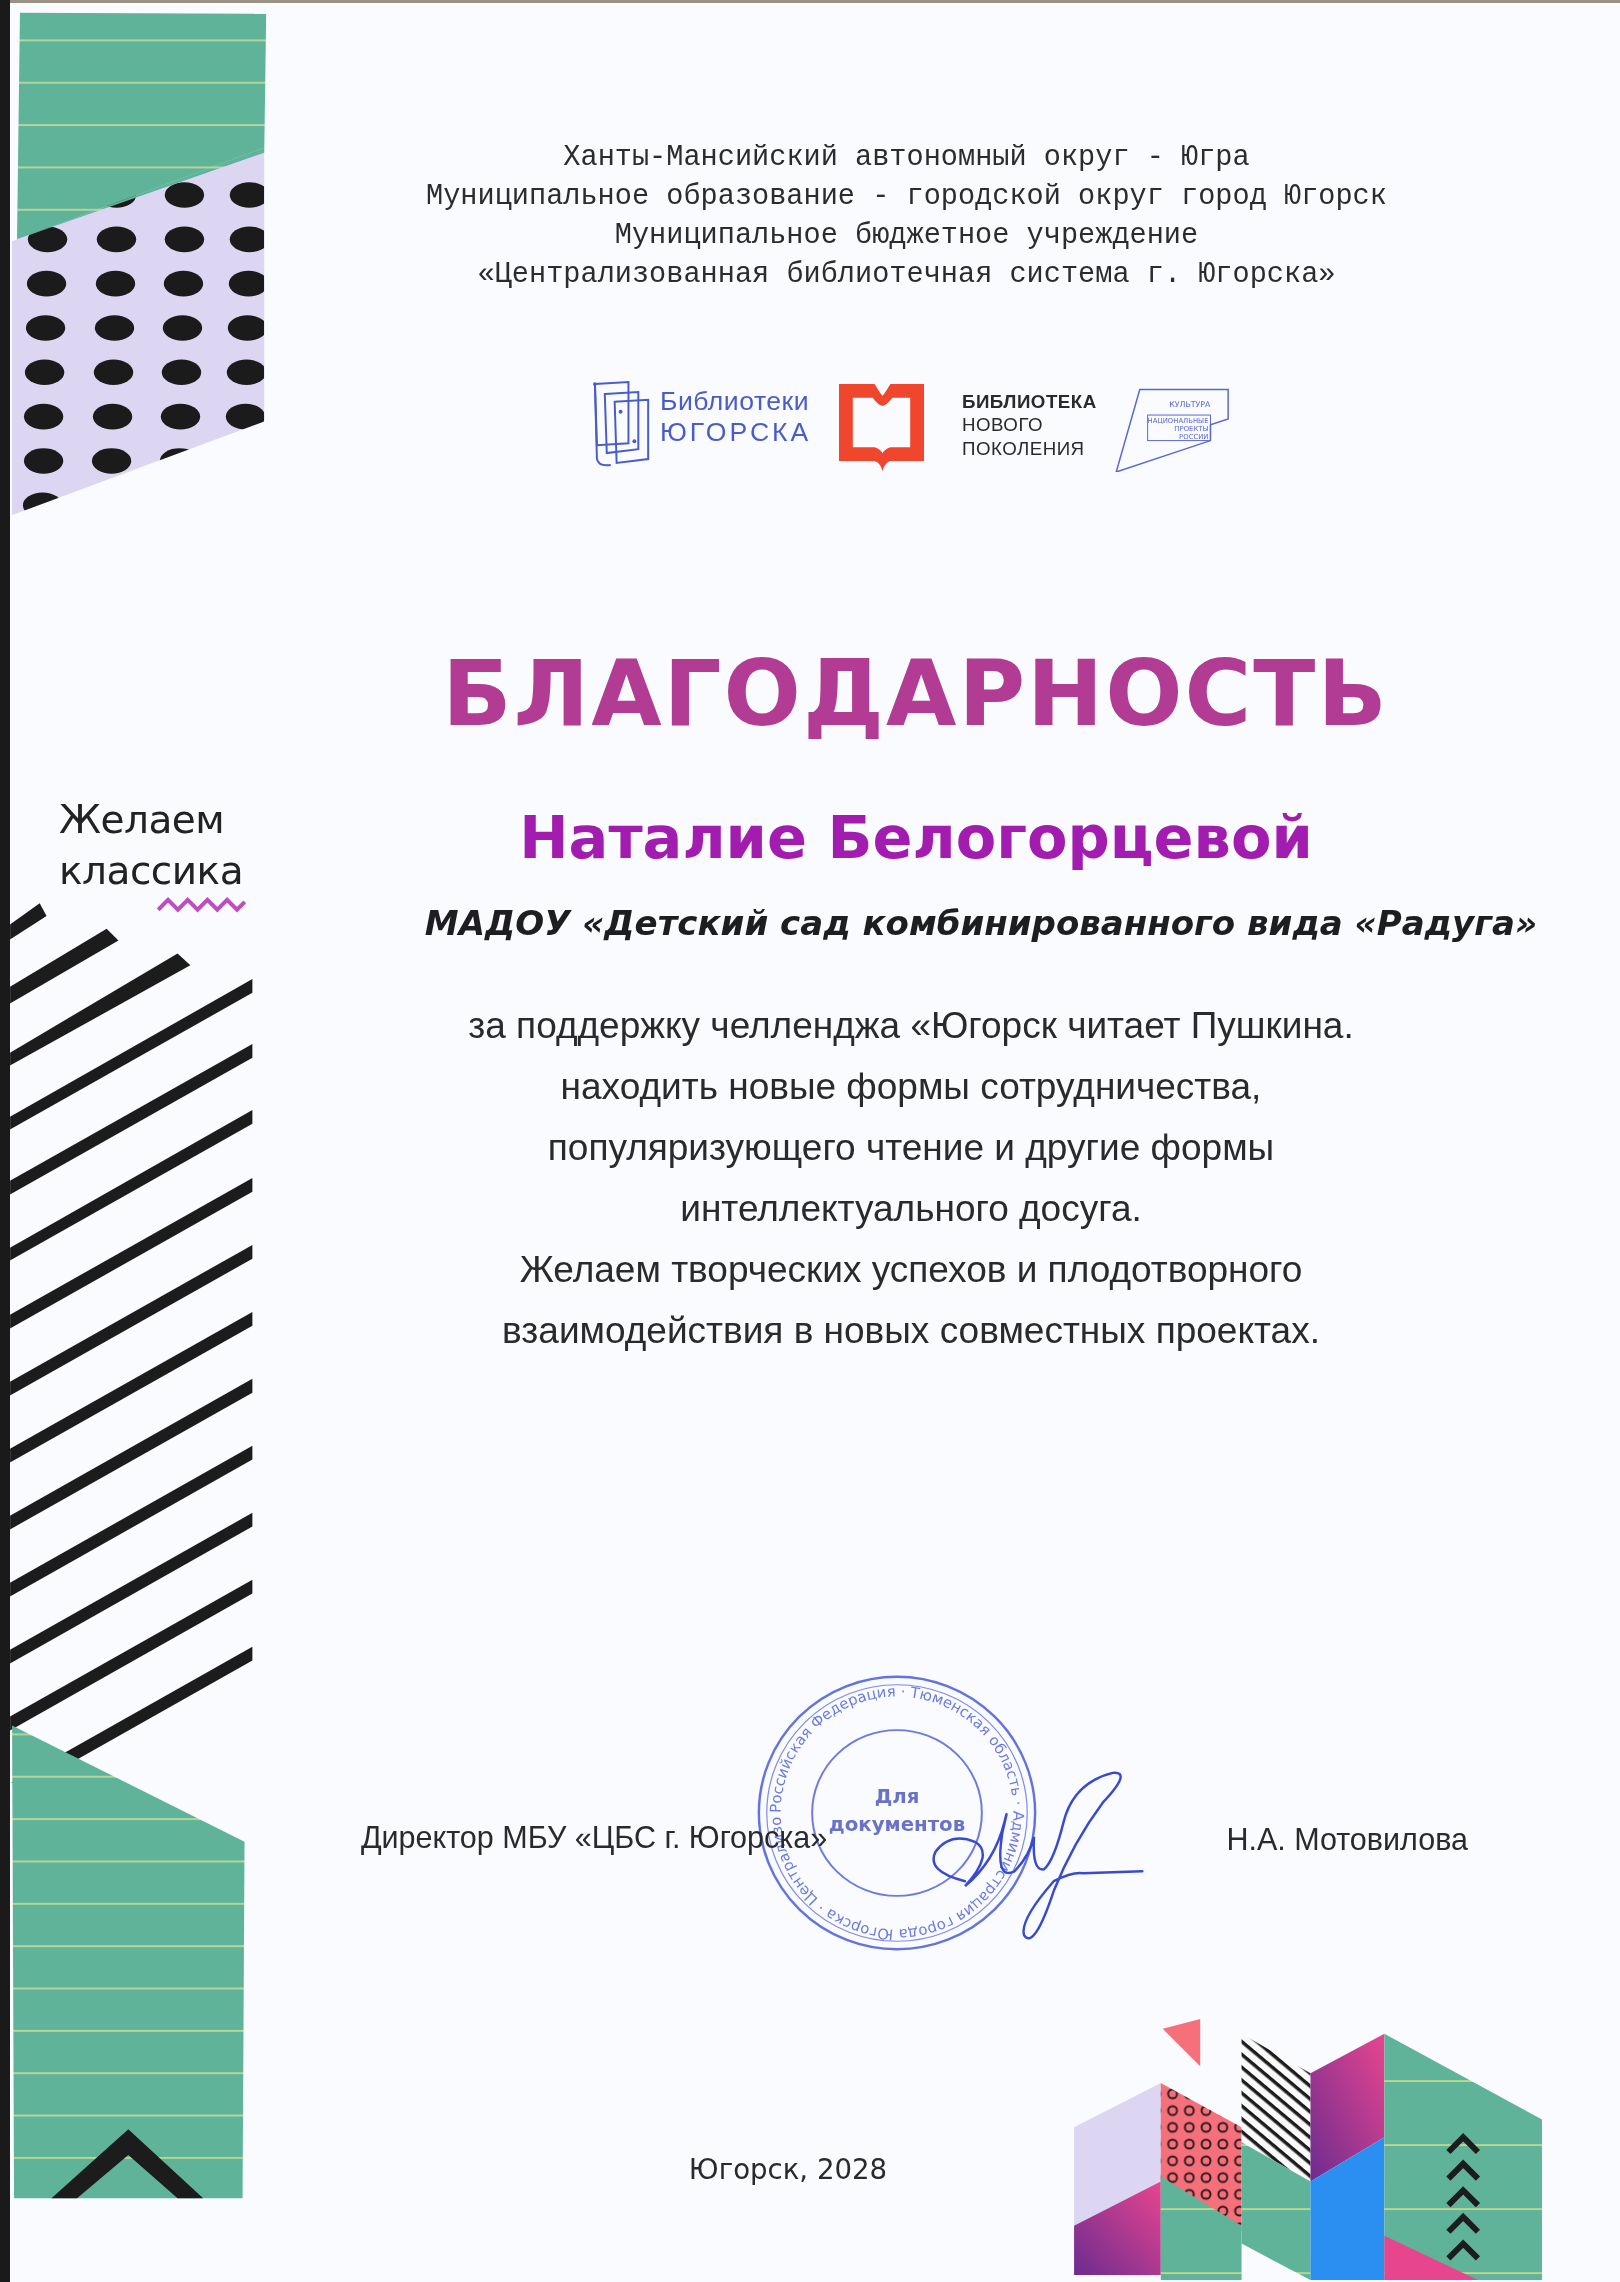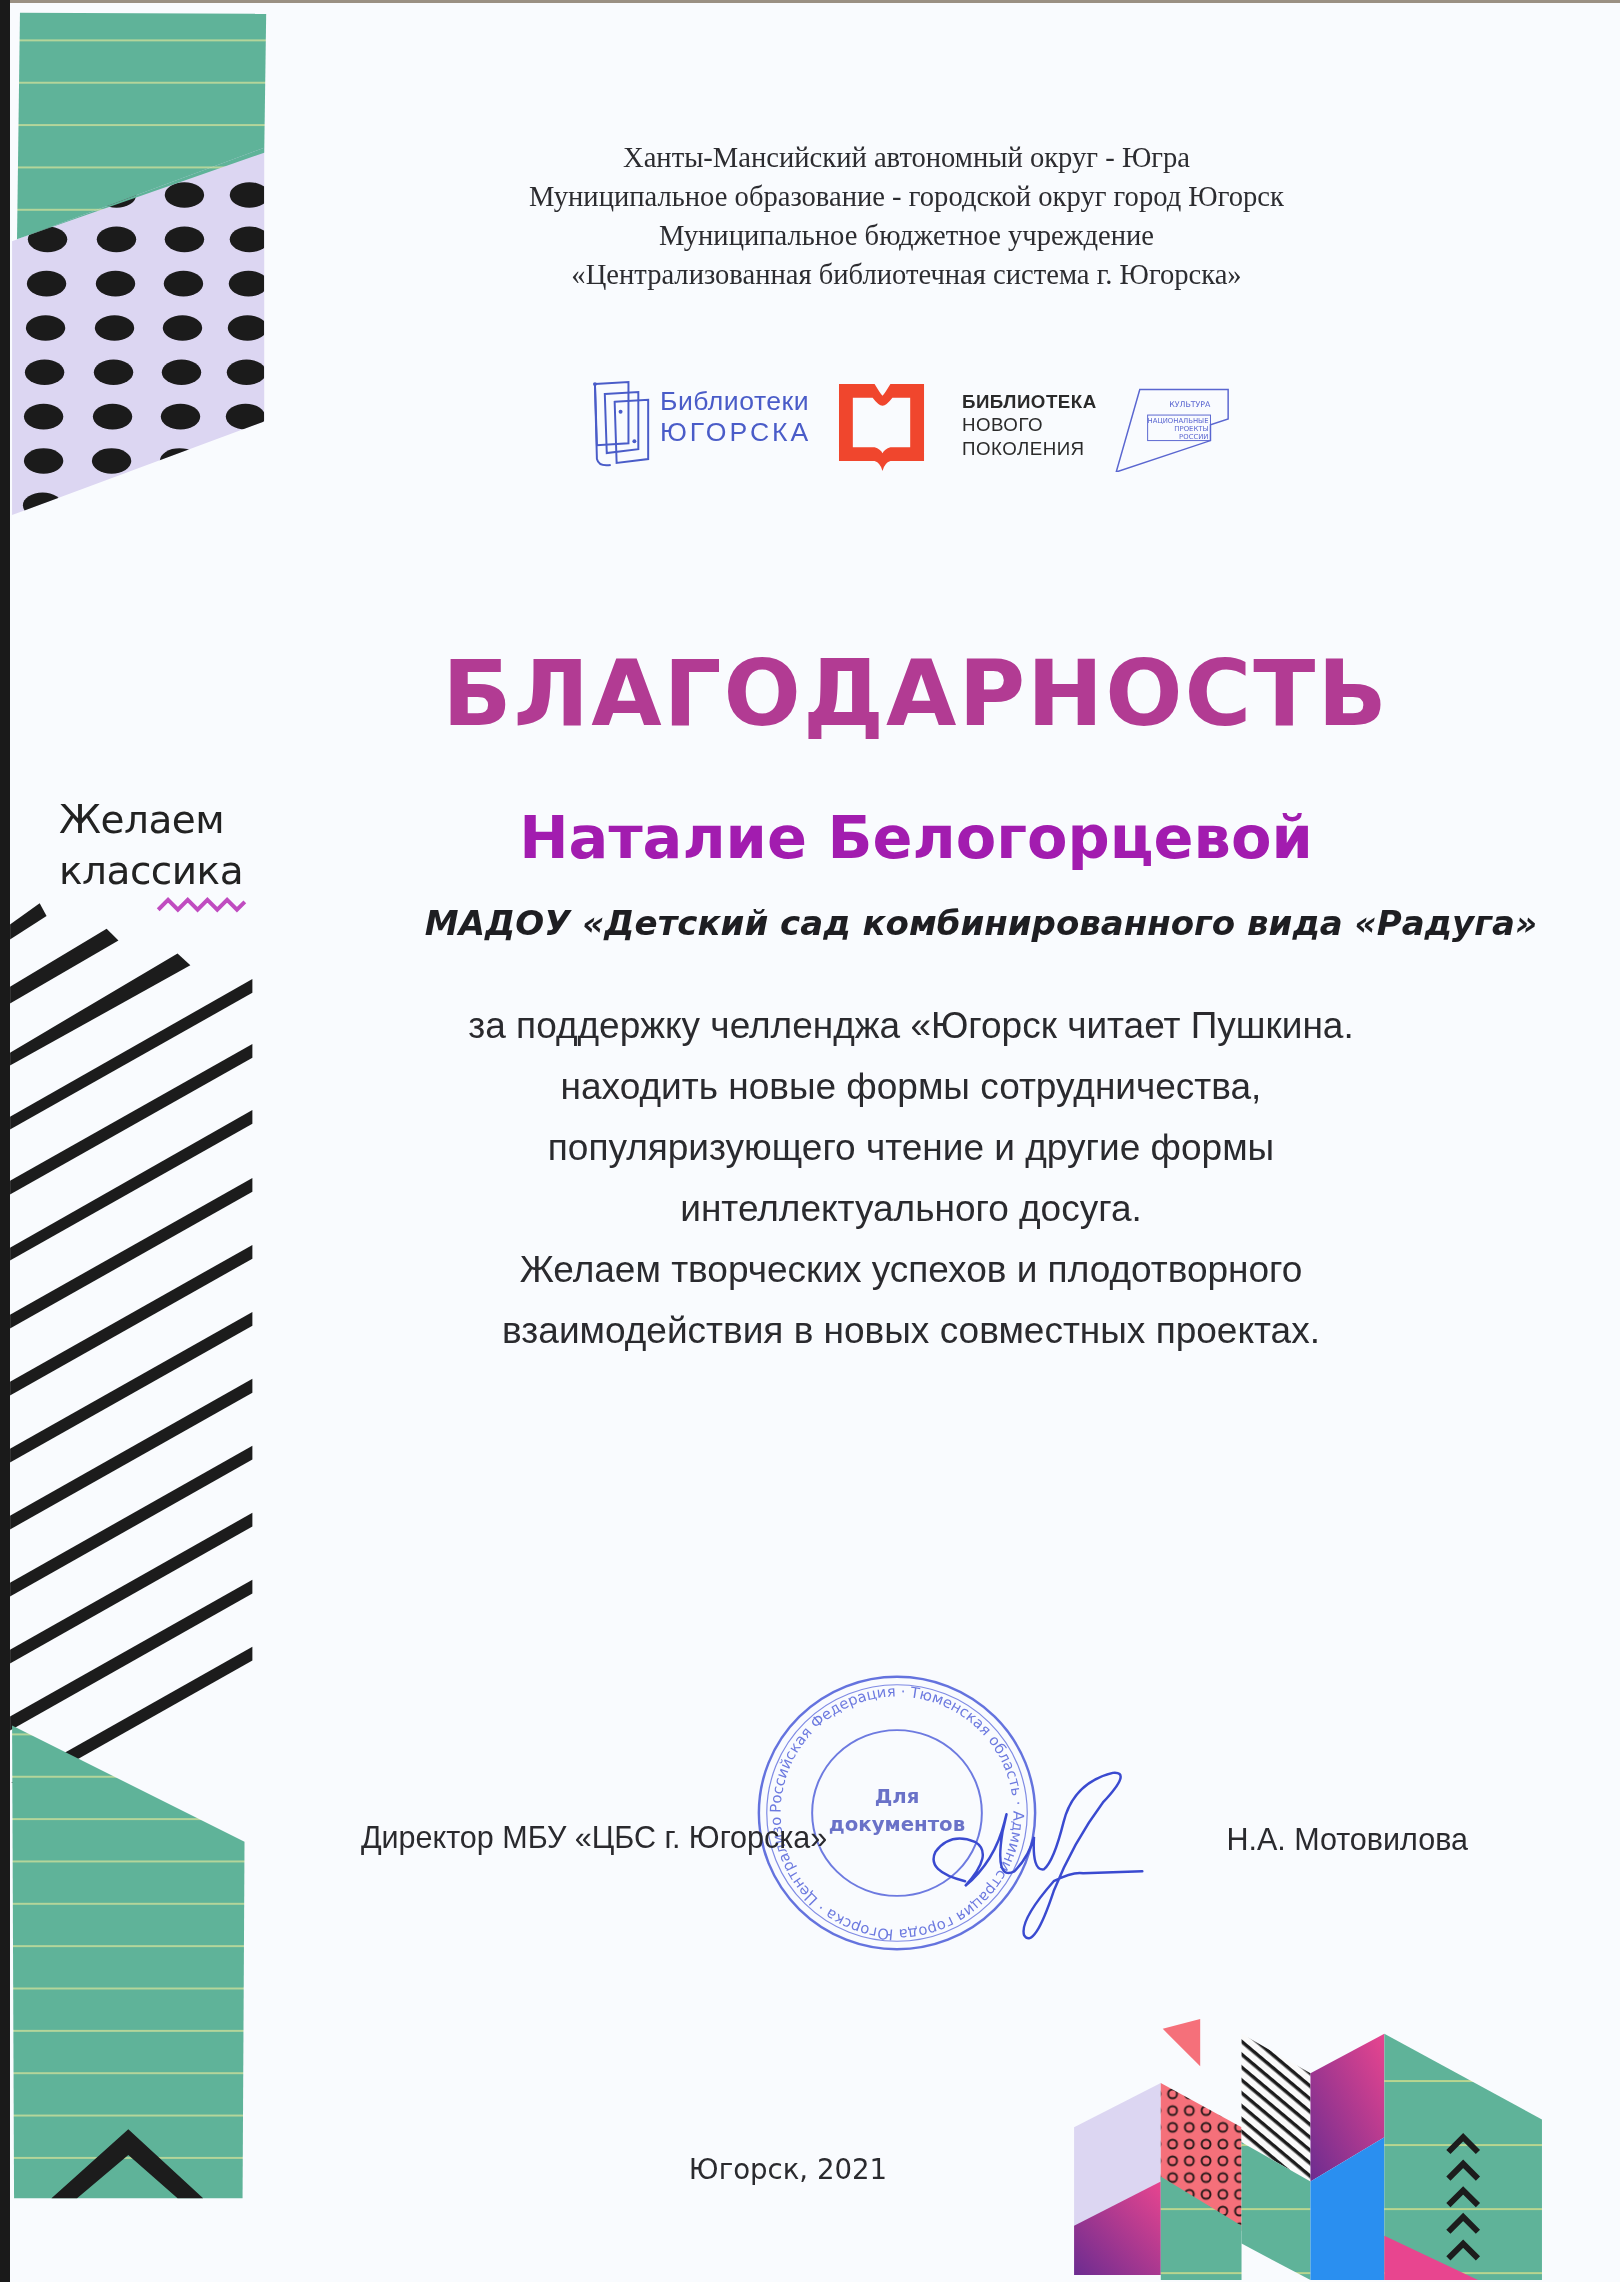--- a/index.html
+++ b/index.html
@@ -1,20 +1,20 @@
 <!DOCTYPE html>
 <html><head>
 <meta charset="utf-8">
 <style>
   html, body { margin:0; padding:0; }
   body { width:1620px; height:2282px; background:#f9fbfe; position:relative; overflow:hidden; font-family:"DejaVu Sans", sans-serif; color:#2a2a2e; }
   .scan-edge { position:absolute; left:0; top:0; width:9.9px; height:2282px; background:#1a1a1a; }
   .scan-top { position:absolute; left:0; top:0; width:1620px; height:3px; background:#5a4a30; opacity:.6; }
   .deco { position:absolute; left:0; top:0; }
-  .header { position:absolute; left:414px; top:138px; width:985px; text-align:center; font-size:28.6px; line-height:39px; color:#2c2c30; font-family:Liberation Serif, serif; }
+  .header { position:absolute; left:414px; top:138px; width:985px; text-align:center; font-size:28.6px; line-height:39px; color:#2c2c30; font-family:Liberation Mono, monospace; }
   .header div { white-space:nowrap; }
   .logos { position:absolute; left:581px; top:364px; width:670px; height:108px; }
   .logo { position:absolute; top:0; height:108px; }
   .logo-yugorsk { left:0; width:227px; }
   .logo-yugorsk .txt { position:absolute; left:79px; top:21.7px; color:#4a5cc8; font-family:"Liberation Sans", sans-serif; font-size:26.6px; line-height:31.5px; letter-spacing:0.5px; }
   .logo-newgen { left:256px; width:256px; }
   .logo-newgen .txt { position:absolute; left:110px; top:25.6px; color:#2a2a2a; font-family:"Liberation Sans", sans-serif; font-size:18.7px; line-height:23.6px; letter-spacing:0.5px; font-weight:bold;margin-left:15px; }
   .logo-natproj { left:527px; width:148px; }
   .title { position:absolute; left:433px; top:640px; width:965px; text-align:center; font-family:"DejaVu Sans", sans-serif; font-weight:bold; font-size:91px; letter-spacing:2px; color:#b23b93; line-height:108px; }
   .name { position:absolute; left:374px; top:798px; width:1084px; text-align:center; font-family:"DejaVu Sans", sans-serif; font-weight:bold; font-size:59px; color:#a21caf; line-height:79px; }
@@ -198,21 +198,21 @@
 
 <svg class="signature" viewBox="0 0 260 200">
   <path d="M60,120 Q20,110 30,90 Q45,70 70,80 Q90,92 60,125 Q90,100 100,60 Q105,40 98,70 Q90,120 110,110 Q125,95 130,75 Q128,110 140,108 Q150,100 160,60 Q170,20 210,10 Q230,8 200,40 Q170,80 150,130 Q130,190 120,175 Q115,160 150,120 Q170,110 180,112 L240,110" fill="none" stroke="#3a4ad0" stroke-width="2.5" stroke-linecap="round"></path>
 </svg>
 
 <div class="sig-row">
   <span class="sig-left">Директор МБУ «ЦБС г. Югорска»</span>
   <span class="sig-right">Н.А. Мотовилова</span>
 </div>
 
-<div class="footer">Югорск, 2021</div>
+<div class="footer">Югорск, 2028</div>
 
 <svg class="bottom-art" width="557" height="263" viewBox="0 0 565 267">
   <defs>
     <linearGradient id="pgrad" x1="0" y1="1" x2="1" y2="0">
       <stop offset="0" stop-color="#6c2c90"></stop>
         <stop offset="1" stop-color="#e8458f"></stop>
     </linearGradient>
     <pattern id="rings" width="17" height="17" patternUnits="userSpaceOnUse">
       <rect width="17" height="17" fill="#f5707a"></rect>
       <circle cx="8" cy="8" r="4.5" fill="none" stroke="#2a1a1a" stroke-width="2"></circle>

